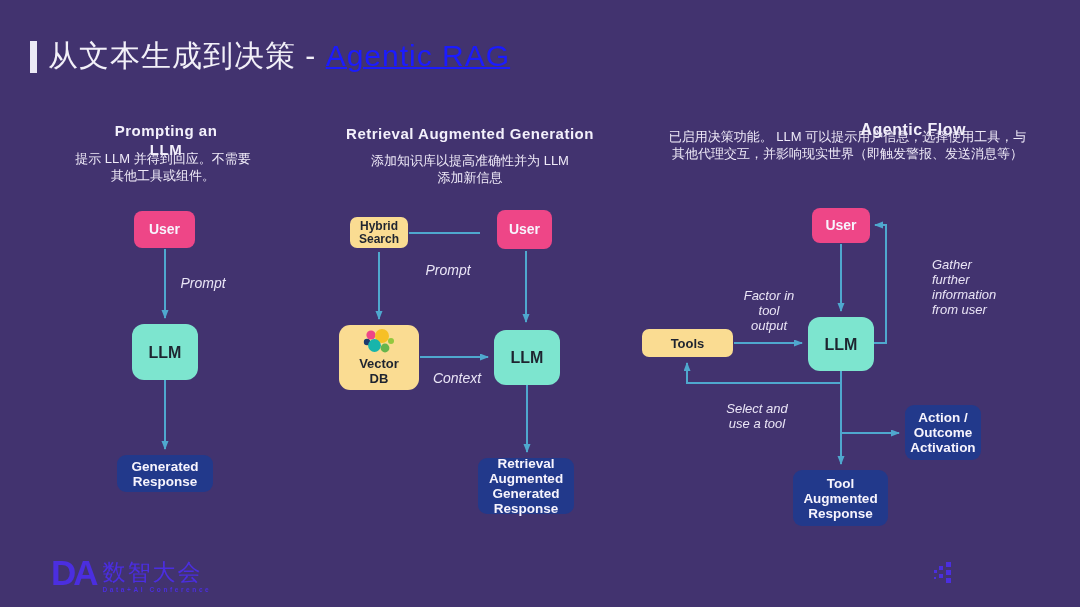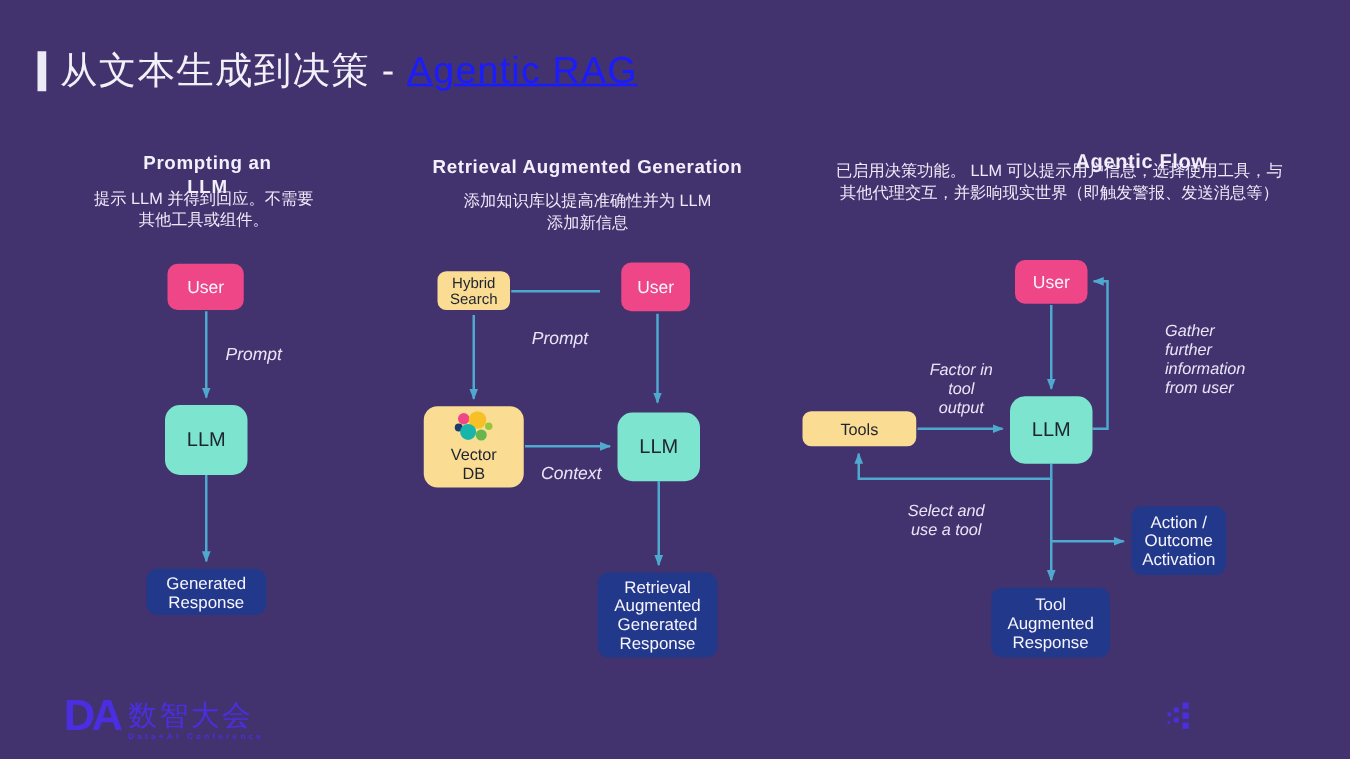--- a/index.html
+++ b/index.html
@@ -22,21 +22,21 @@
   .title-text{font-size:30px; color:#f2f0f8; letter-spacing:1px;}
   .title-link{color:var(--link_blue); text-decoration:underline; text-decoration-thickness:2px; font-weight:500;}
 
   
   .col-heading{position:absolute; text-align:center; color:#f3f0fb; font-weight:bold;
     font-size:15px; line-height:19px; letter-spacing:.5px;}
   .col-desc{position:absolute; text-align:center; color:#efeaf8; font-size:13px; line-height:17px;}
 
   
   .node{position:absolute; display:flex; align-items:center; justify-content:center;
-    text-align:center; font-weight:normal; z-index:2; line-height:15px;}
+    text-align:center; font-weight:bold; z-index:2; line-height:15px;}
   .node .txt{display:block;}
   .node.pink{background:var(--pink); color:var(--ink-light); border-radius:8px; font-size:14px;}
   .node.teal{background:var(--teal); color:var(--ink-dark); border-radius:12px; font-size:16px;}
   .node.yellow{background:var(--yellow); color:var(--ink-dark); border-radius:7px; font-size:13px;}
   .node.navy{background:var(--navy); color:var(--ink-light); border-radius:9px; font-size:13.5px;}
   .node.vect{flex-direction:column; gap:2px;}
 
   
   .edge-label{position:absolute; color:#eae5f6; font-style:italic; font-size:14px;
     line-height:15px; z-index:2; text-align:center;}
@@ -128,21 +128,21 @@
       <circle cx="25" cy="19" r="4.4" fill="#66b54d"></circle>
       <circle cx="31" cy="12" r="3" fill="#93c83e"></circle>
     </svg>
     <span class="txt preline">Vector
 DB</span>
   </div>
   <div class="edge-label" style="left:424px; top:371px; width:66px;">Context</div>
   <div class="node teal" style="left:494px; top:330px; width:66px; height:55px;">
       <span class="txt">LLM</span>
     </div>
-  <div class="node navy" style="left:478px; top:458px; width:96px; height:68px;">
+  <div class="node navy" style="left:478px; top:458px; width:96px; height:56px;">
       <span class="txt preline">Retrieval
 Augmented
 Generated
 Response</span>
     </div>
 
   <div class="node pink" style="left:812px; top:208px; width:58px; height:35px;">
       <span class="txt">User</span>
     </div>
   <div class="edge-label preline" style="left:932px; top:257px; width:90px; text-align:left; font-size:13px;">Gather

